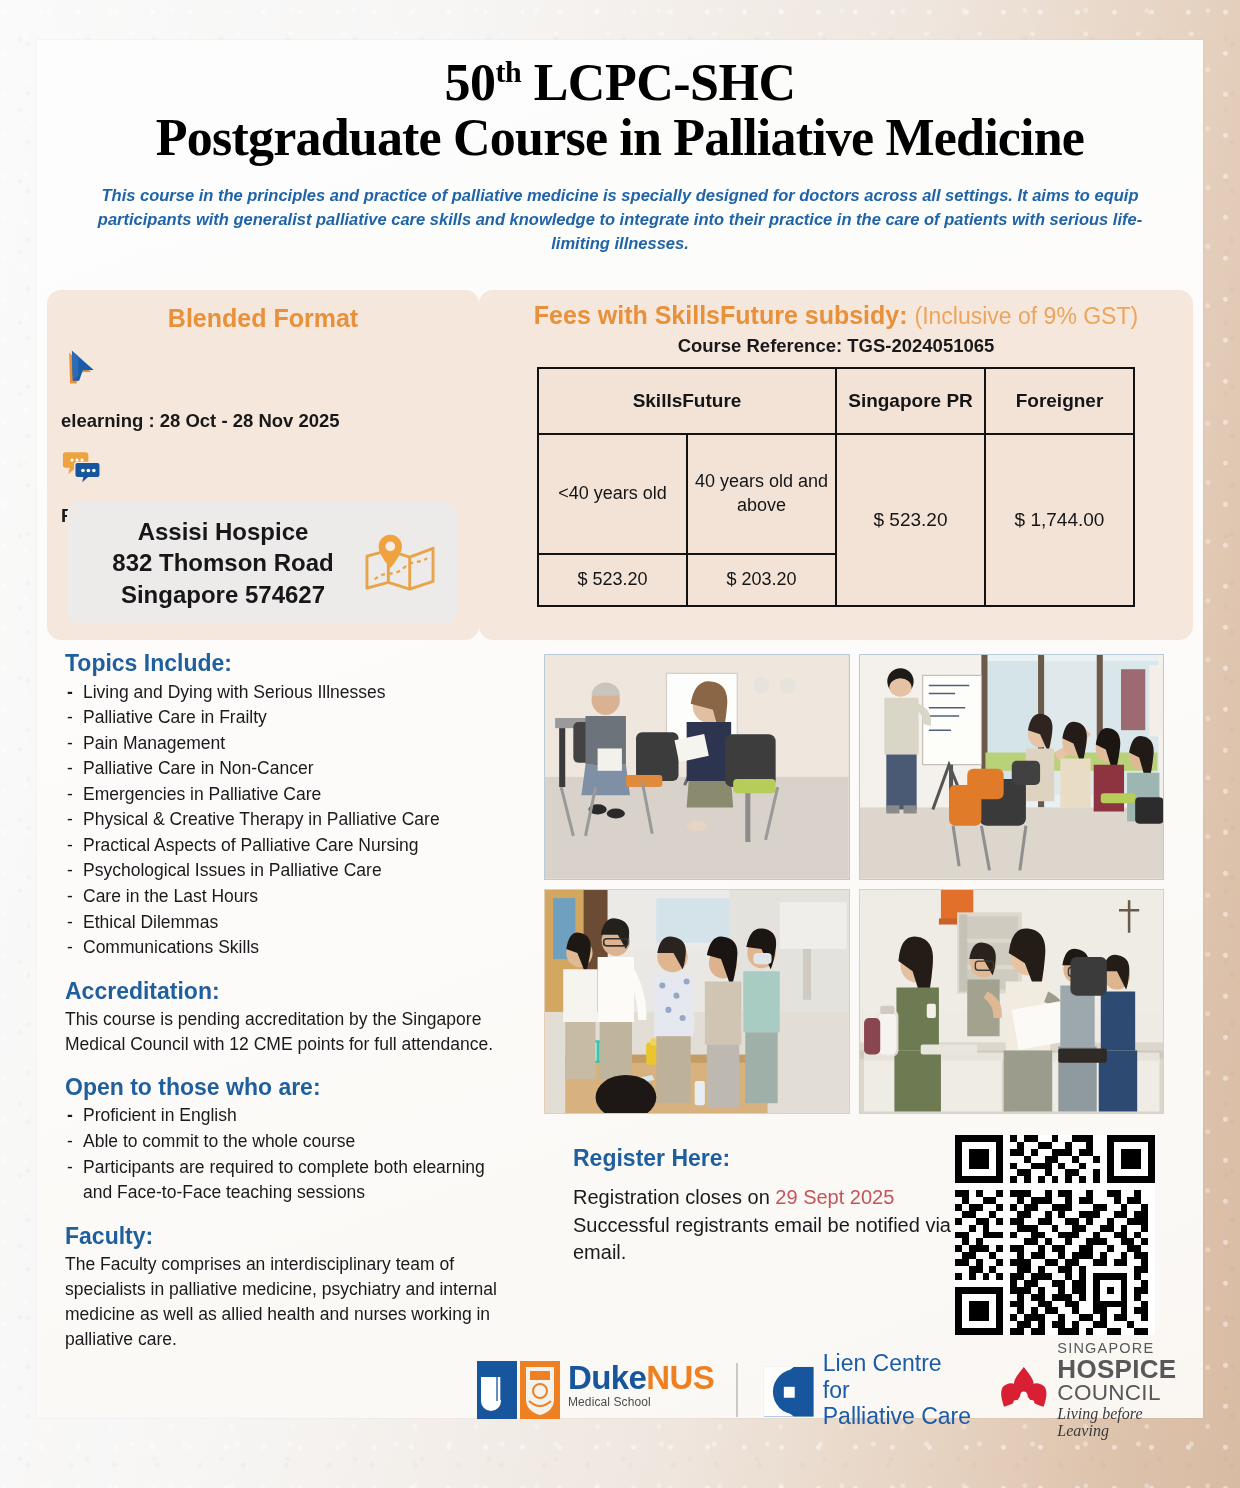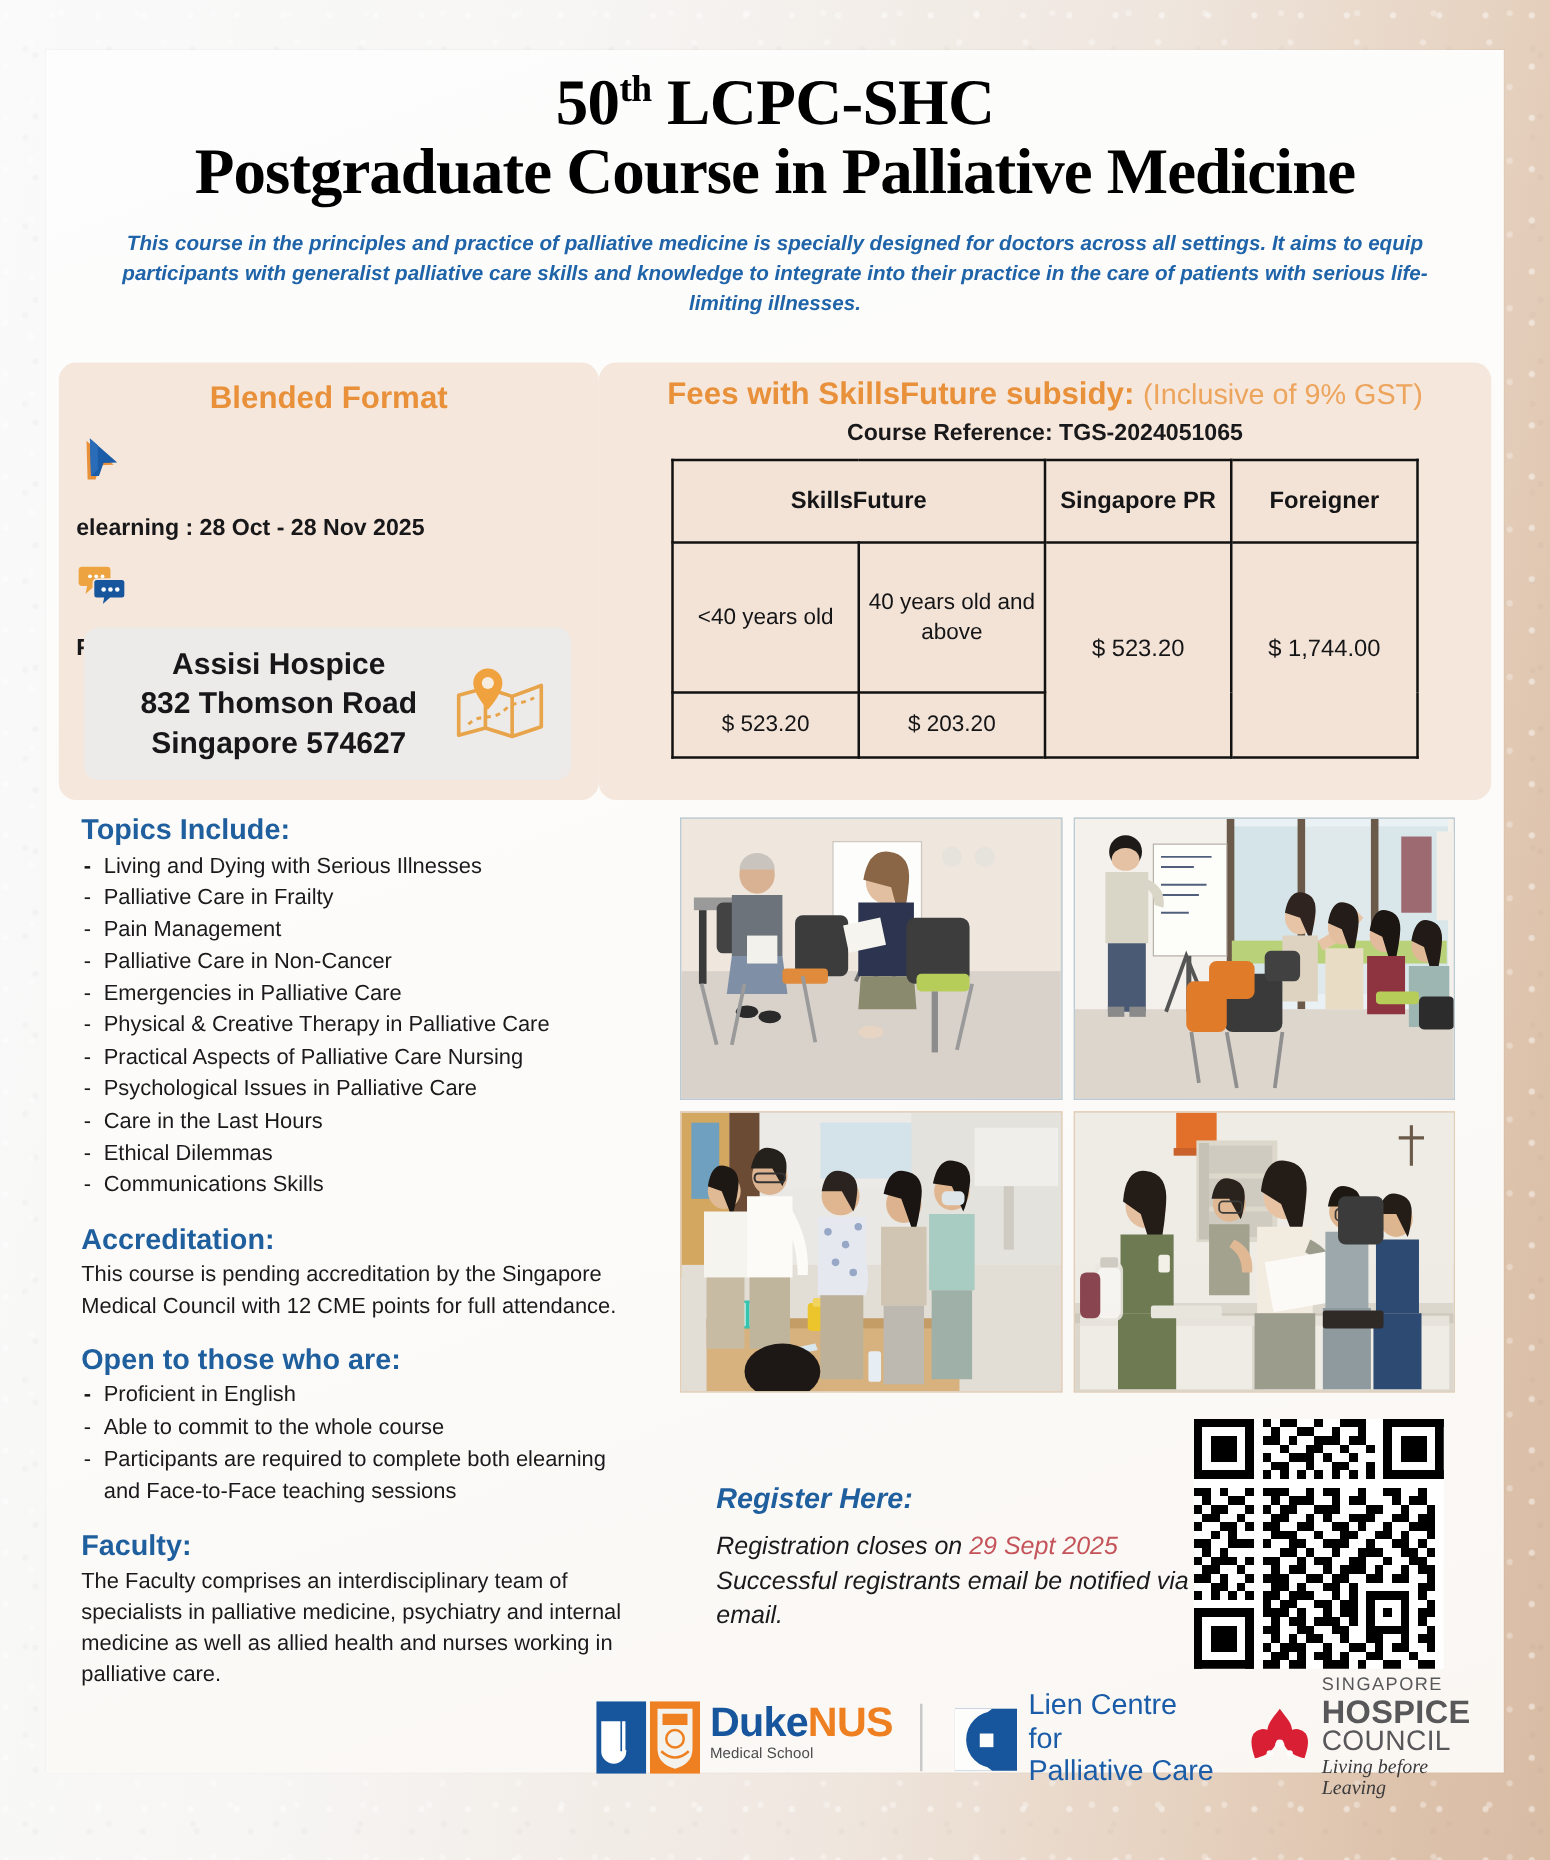--- a/index.html
+++ b/index.html
@@ -221,23 +221,22 @@
     overflow: hidden;
     border: 1.5px solid #b9cbd6;
     background: #ded9d2;
   }
   .photo.warm { border-color: #e3cdb4; }
   .photo svg { display: block; width: 100%; height: 100%; }
 
   
   .register {
     position: absolute;
-    left: 536px; top: 1145px;
+    left: 536px; top: 1105px;
     width: 400px;
-    font-style: italic;
   }
   .reg-head {
     color: #1f5f9e; font-weight: bold; font-size: 23px;
   }
   .reg-body {
     margin-top: 12px;
     font-size: 20px; color: #1a1a1c; line-height: 1.38;
   }
   .reg-date { color: #c4545a; }
 

